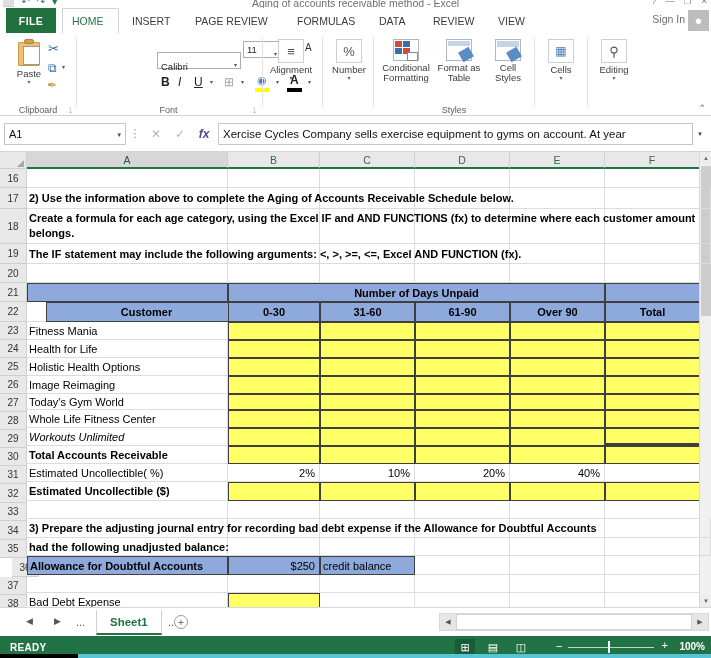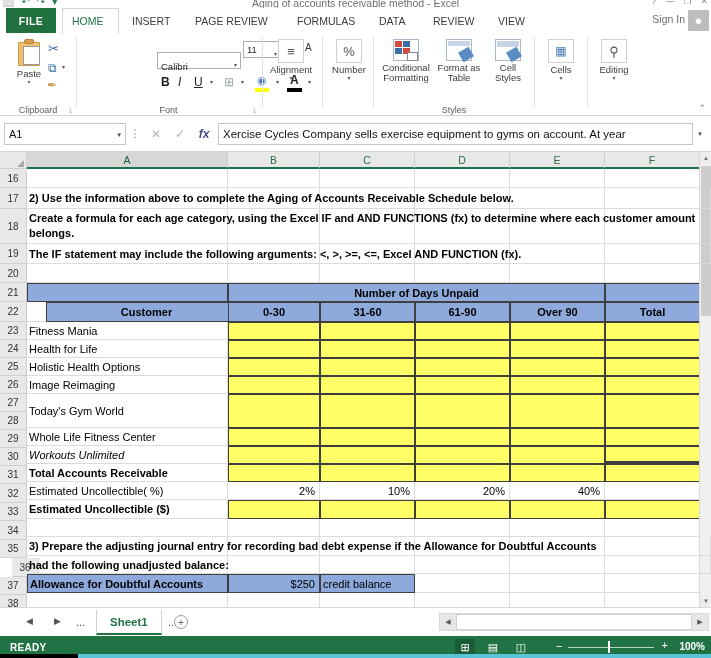--- a/index.html
+++ b/index.html
@@ -568,21 +568,21 @@
           <div class="cell" style="left: 388px; width: 95px;"></div>
           <div class="cell" style="left: 483px; width: 95px;"></div>
           <div class="cell" style="left: 578px; width: 95px;"></div>
           <div class="cell" style="left: 0px; width: 201px;">Image Reimaging</div>
           <div class="cell yellow bdr" style="left: 201px; width: 92px;"></div>
           <div class="cell yellow bdr" style="left: 293px; width: 95px;"></div>
           <div class="cell yellow bdr" style="left: 388px; width: 95px;"></div>
           <div class="cell yellow bdr" style="left: 483px; width: 95px;"></div>
           <div class="cell yellow bdr" style="left: 578px; width: 95px;"></div>
         </div>
-        <div class="row" style="height: 34px;">
+        <div class="row" style="height: 16px;">
           <div class="cell" style="left: 0px; width: 201px;"></div>
           <div class="cell" style="left: 201px; width: 92px;"></div>
           <div class="cell" style="left: 293px; width: 95px;"></div>
           <div class="cell" style="left: 388px; width: 95px;"></div>
           <div class="cell" style="left: 483px; width: 95px;"></div>
           <div class="cell" style="left: 578px; width: 95px;"></div>
           <div class="cell" style="left: 0px; width: 201px;">Today's Gym World</div>
           <div class="cell yellow bdr" style="left: 201px; width: 92px;"></div>
           <div class="cell yellow bdr" style="left: 293px; width: 95px;"></div>
           <div class="cell yellow bdr" style="left: 388px; width: 95px;"></div>

